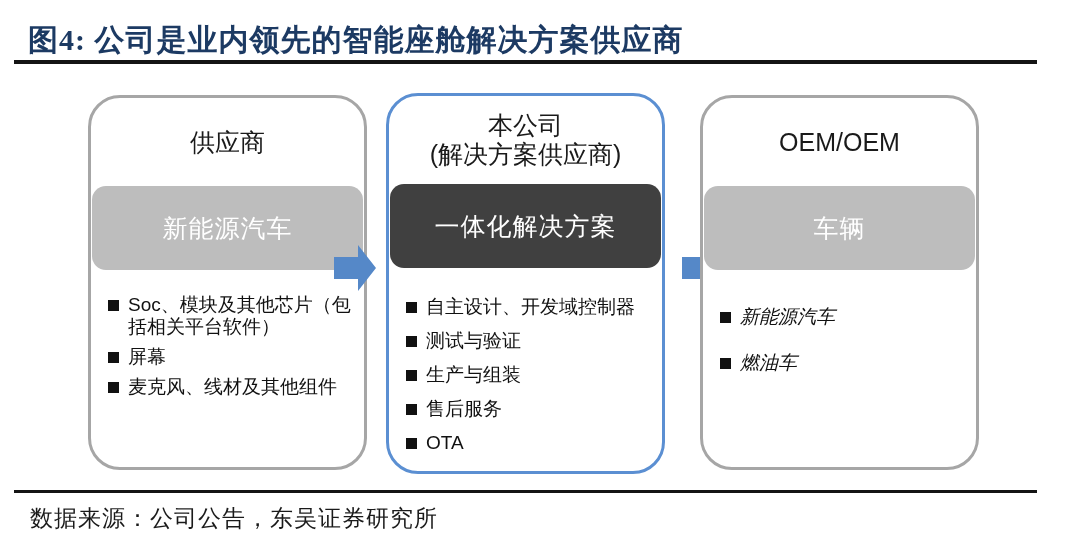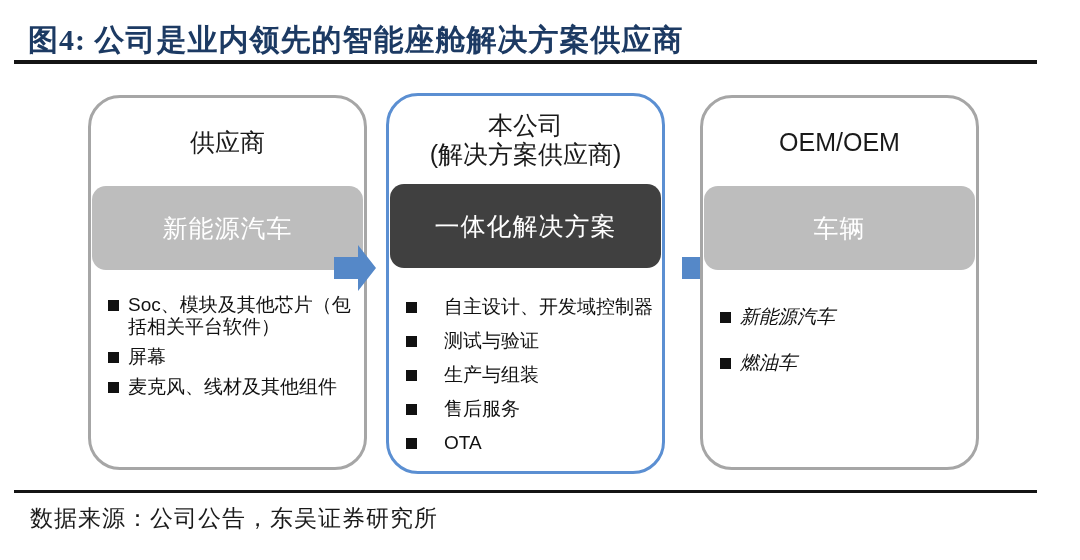--- a/index.html
+++ b/index.html
@@ -55,21 +55,21 @@
   .items {
     position: absolute; top: 196px; left: 15px; right: 8px;
     margin: 0; padding: 0; list-style: none;
   }
   .items li {
     display: flex; align-items: flex-start;
     font-size: 19px; line-height: 22px; color: #111111;
   }
   .node-0 .items li { margin-bottom: 8px; }
   .node-1 .items { top: 200px; }
-  .node-1 .items li { margin-bottom: 12px; gap: 18px; }
+  .node-1 .items li { margin-bottom: 12px; }
   .node-2 .items { top: 208px; }
   .node-2 .items li { margin-bottom: 24px; font-style: italic; }
 
   .sq {
     flex: 0 0 auto;
     width: 11px; height: 11px; background: #111111;
     margin: 6px 9px 0 2px;
   }
 
   .block-arrow { position: absolute; width: 42px; height: 52px; }

